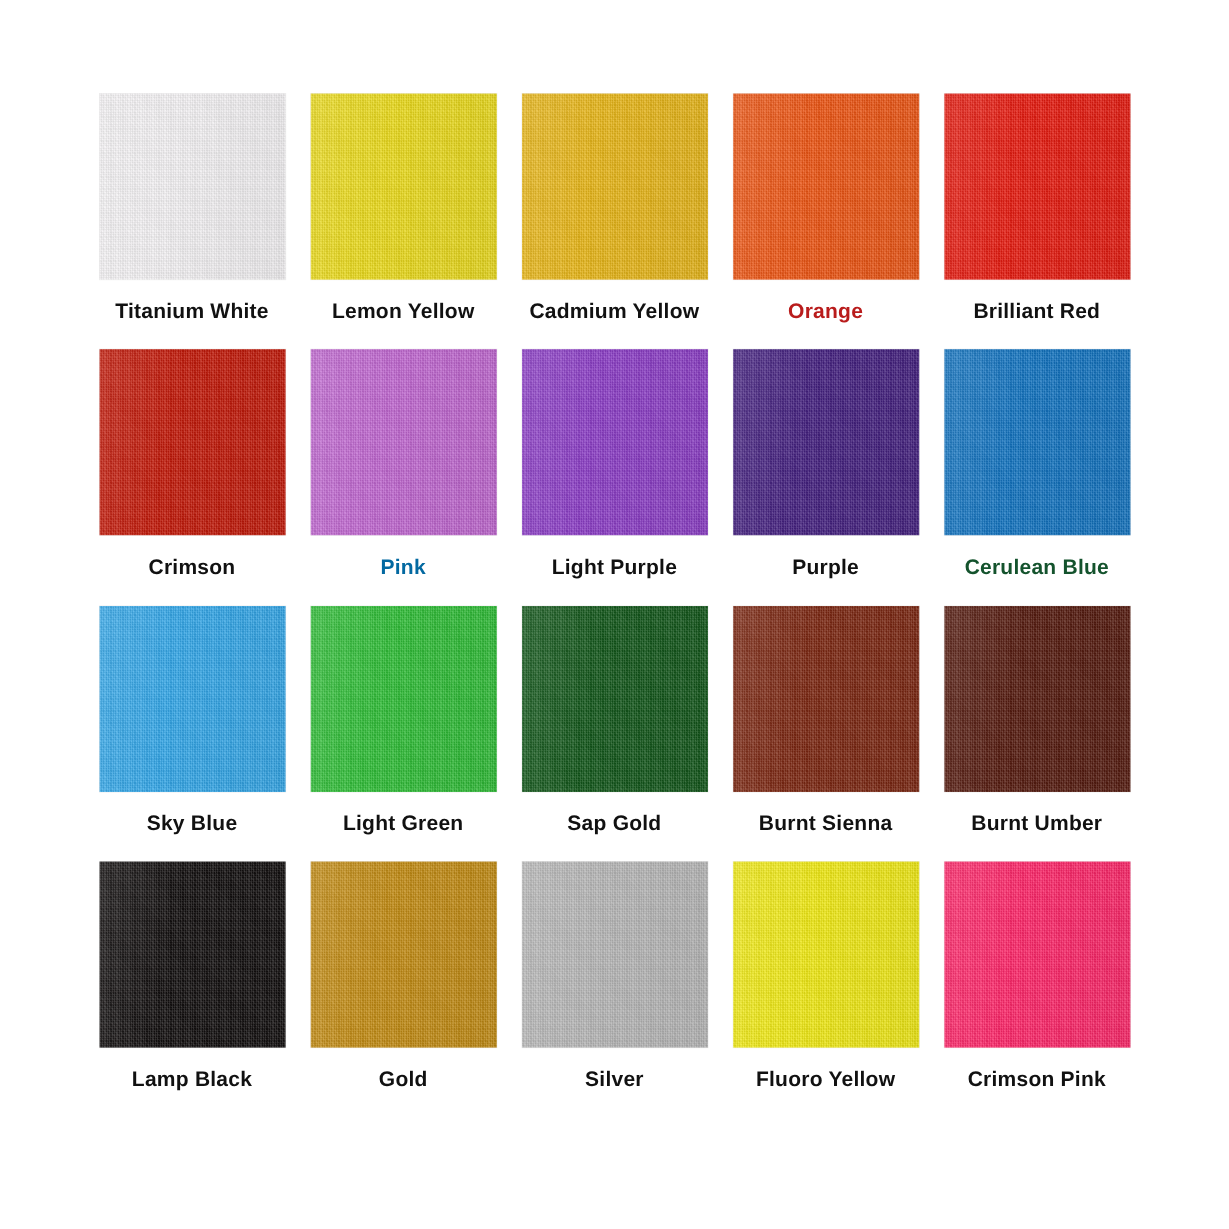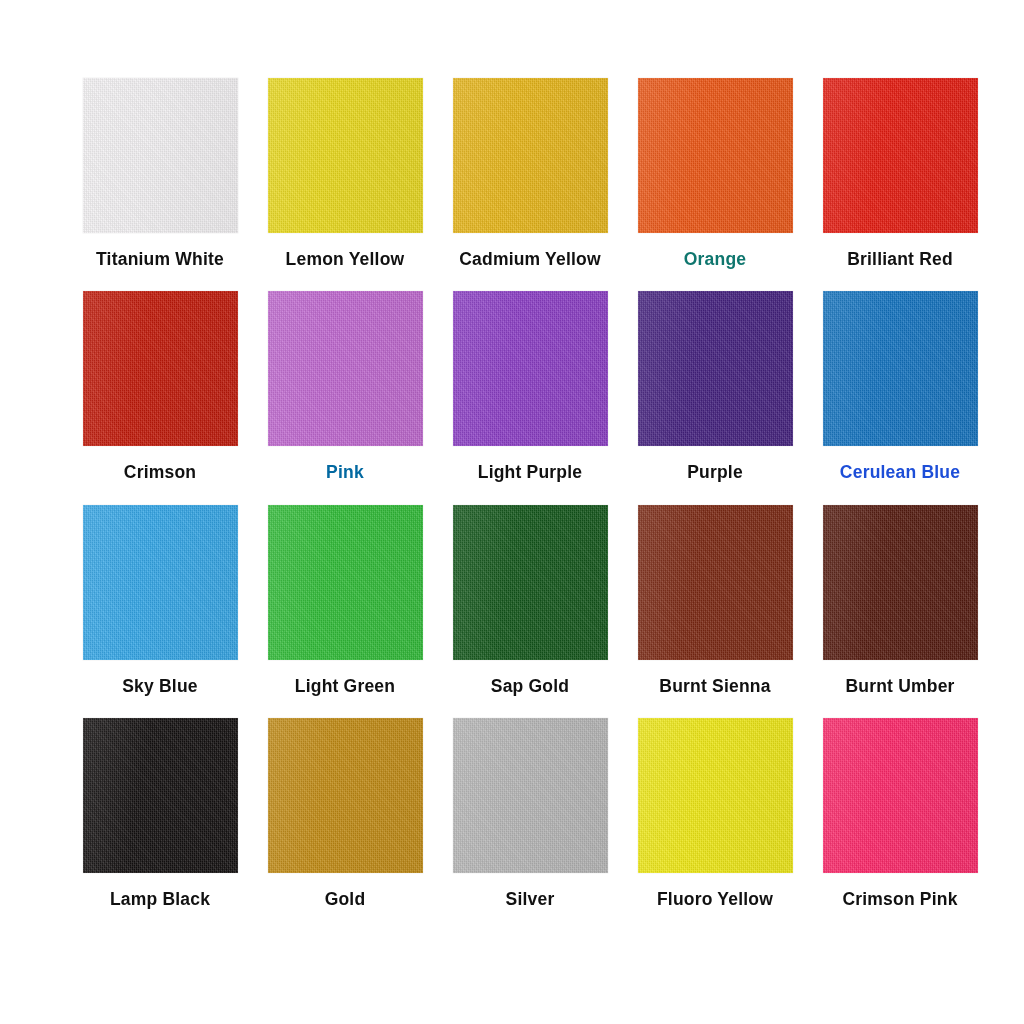--- a/index.html
+++ b/index.html
@@ -10,21 +10,21 @@
     height: 1024px;
     background: #ffffff;
     font-family: "Liberation Sans", sans-serif;
     overflow: hidden;
   }
 
   #swatch-chart {
     width: 1024px;
     height: 1024px;
     background: #ffffff;
-    padding: 78px 38px 80px 74px;
+    padding: 78px 74px 80px 74px;
     display: flex;
     flex-direction: column;
     justify-content: flex-start;
   }
 
   .swatch-row {
     display: flex;
     flex-direction: row;
     justify-content: space-between;
     align-items: flex-start;
@@ -108,21 +108,21 @@
     <div class="swatch-cell">
       <div class="swatch-chip" style="background-color: rgb(232, 216, 28);"></div>
       <div class="swatch-label" style="color: rgb(17, 17, 17);">Lemon Yellow</div>
     </div>
     <div class="swatch-cell">
       <div class="swatch-chip" style="background-color: rgb(229, 180, 24);"></div>
       <div class="swatch-label" style="color: rgb(17, 17, 17);">Cadmium Yellow</div>
     </div>
     <div class="swatch-cell">
       <div class="swatch-chip" style="background-color: rgb(234, 84, 19);"></div>
-      <div class="swatch-label" style="color: #0f766e;">Orange</div>
+      <div class="swatch-label" style="color: #b91c1c;">Orange</div>
     </div>
     <div class="swatch-cell">
       <div class="swatch-chip" style="background-color: rgb(227, 26, 15);"></div>
       <div class="swatch-label" style="color: rgb(17, 17, 17);">Brilliant Red</div>
     </div>
   </div>
 
   <div class="swatch-row">
     <div class="swatch-cell">
       <div class="swatch-chip" style="background-color: rgb(192, 24, 8);"></div>
@@ -135,21 +135,21 @@
     <div class="swatch-cell">
       <div class="swatch-chip" style="background-color: rgb(138, 61, 196);"></div>
       <div class="swatch-label" style="color: rgb(17, 17, 17);">Light Purple</div>
     </div>
     <div class="swatch-cell">
       <div class="swatch-chip" style="background-color: rgb(67, 32, 126);"></div>
       <div class="swatch-label" style="color: rgb(17, 17, 17);">Purple</div>
     </div>
     <div class="swatch-cell">
       <div class="swatch-chip" style="background-color: rgb(18, 114, 190);"></div>
-      <div class="swatch-label" style="color: #1d4ed8;">Cerulean Blue</div>
+      <div class="swatch-label" style="color: #14532d;">Cerulean Blue</div>
     </div>
   </div>
 
   <div class="swatch-row">
     <div class="swatch-cell">
       <div class="swatch-chip" style="background-color: rgb(51, 165, 230);"></div>
       <div class="swatch-label" style="color: rgb(17, 17, 17);">Sky Blue</div>
     </div>
     <div class="swatch-cell">
       <div class="swatch-chip" style="background-color: rgb(47, 187, 54);"></div>

